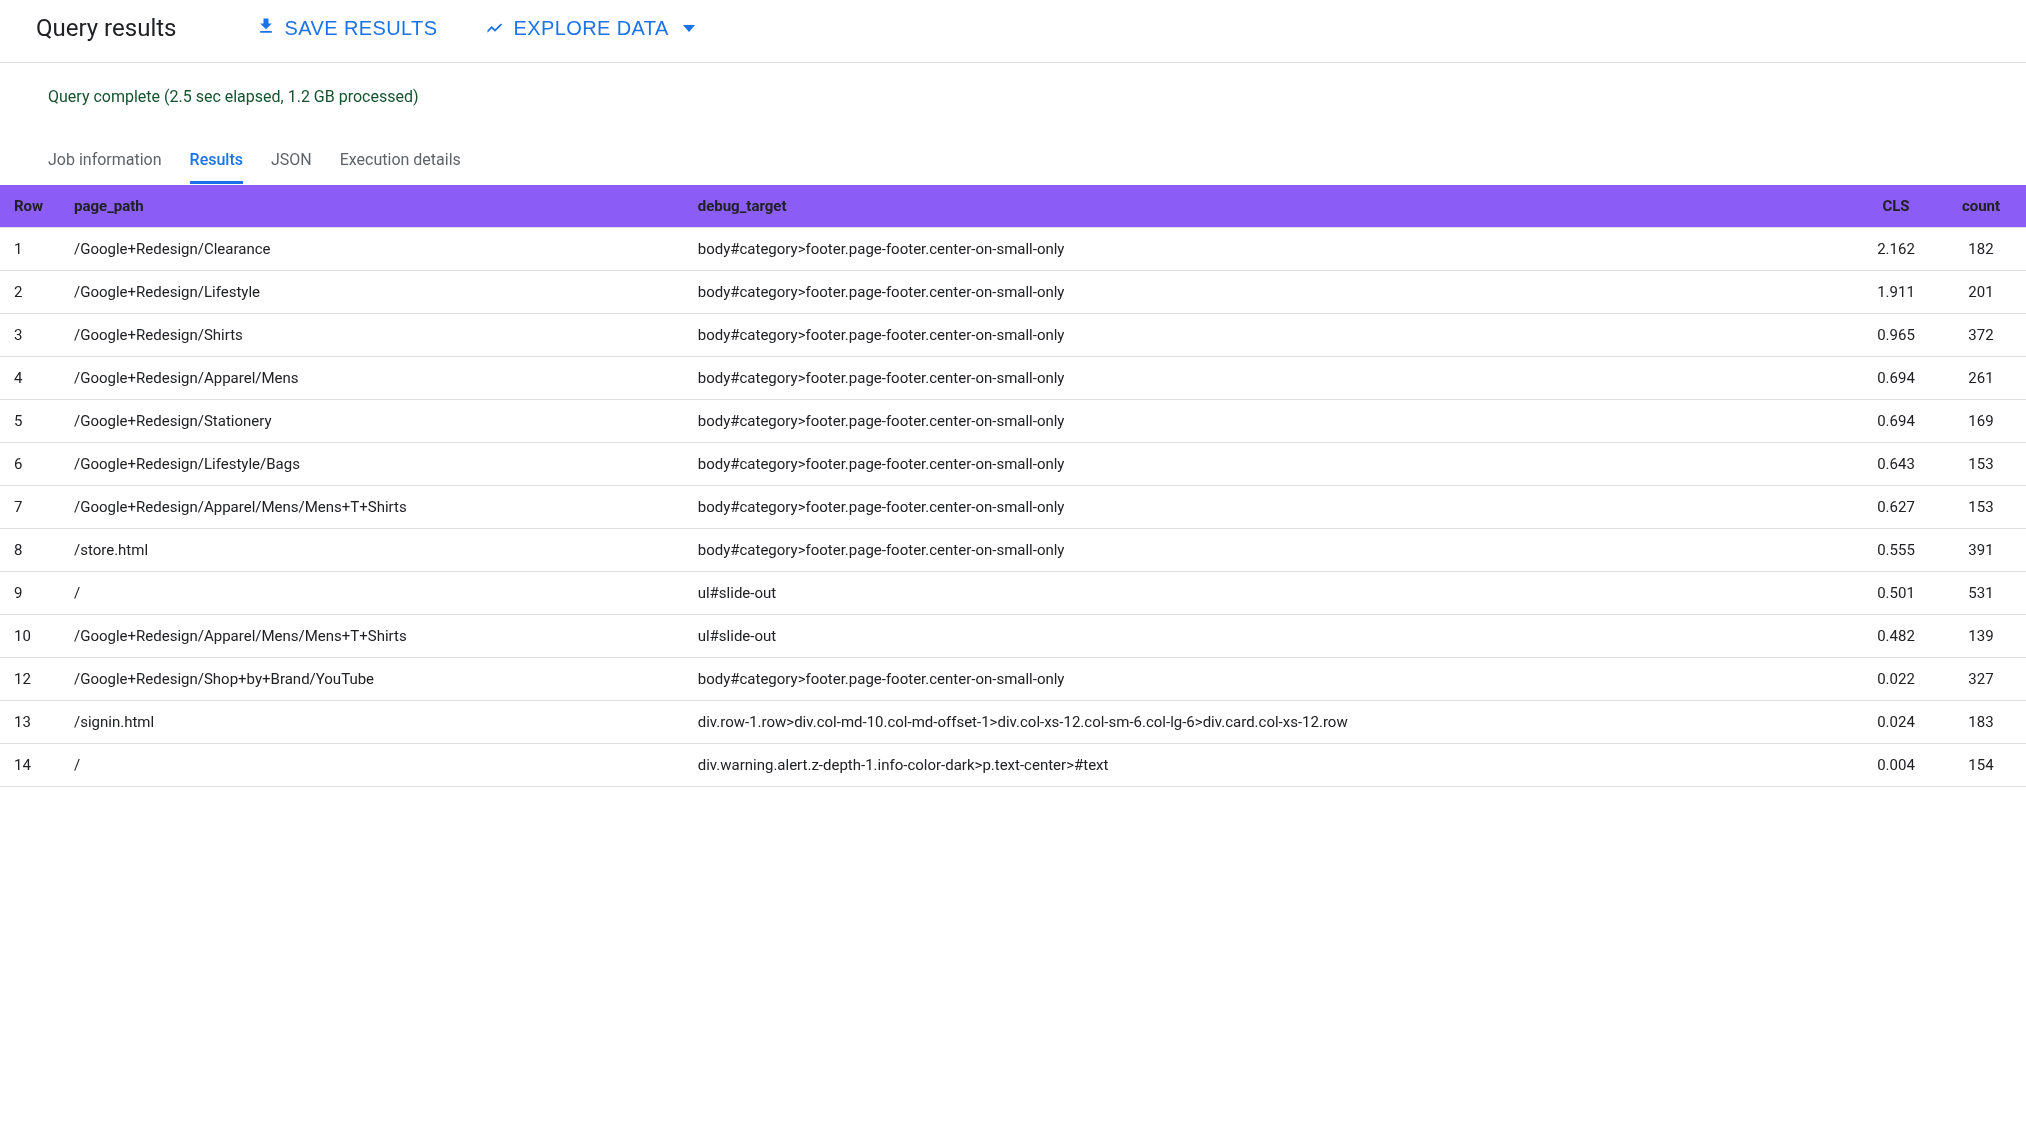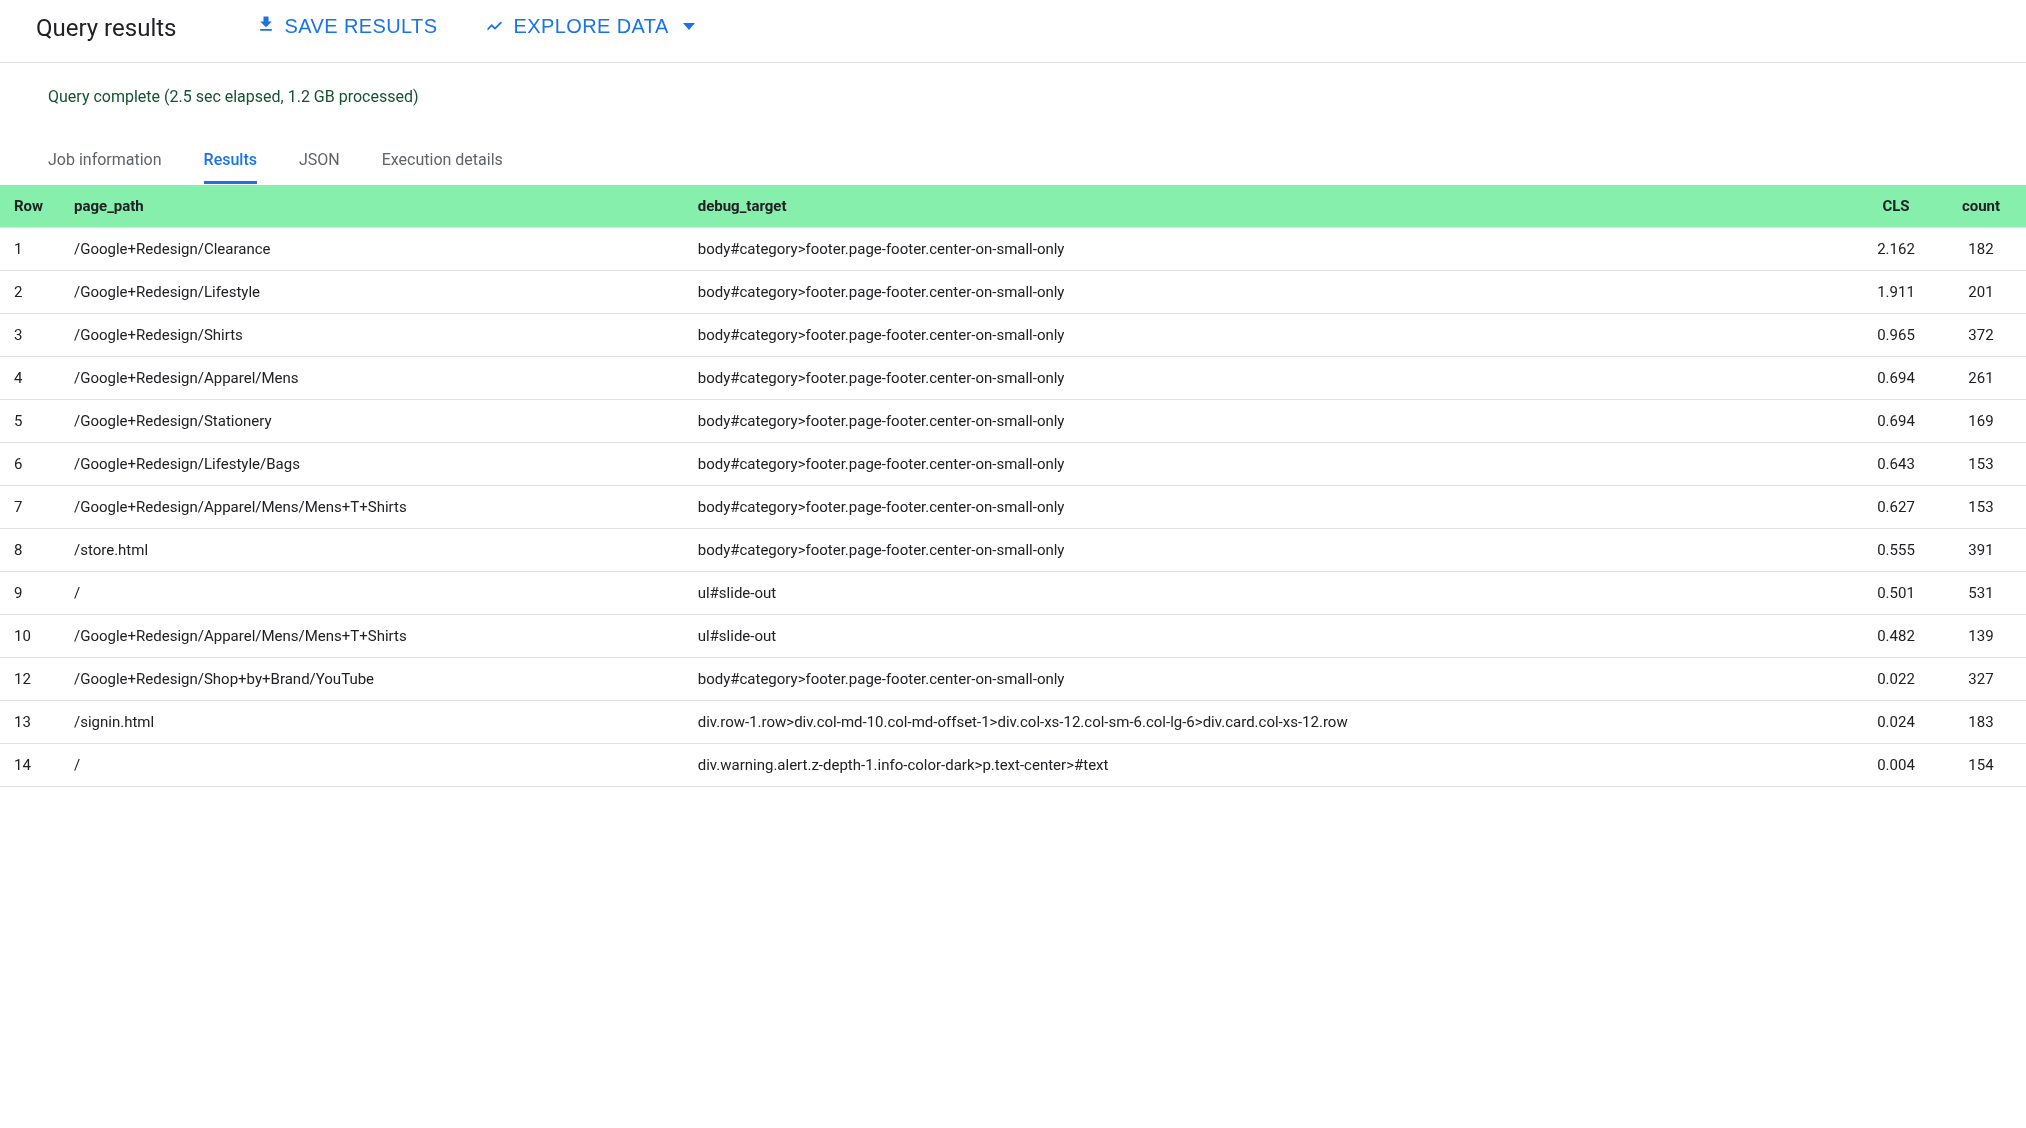--- a/index.html
+++ b/index.html
@@ -4,21 +4,21 @@
 <style>
   * { box-sizing: border-box; margin: 0; padding: 0; }
   body {
     font-family: Roboto, "Helvetica Neue", Arial, sans-serif;
     font-size: 14px;
     color: #202124;
     background: #fff;
   }
   .header {
     display: flex;
-    align-items: flex-start;
+    align-items: center;
     padding: 14px 36px 20px 36px;
     border-bottom: 1px solid #e0e0e0;
   }
   .header h1 {
     font-size: 24px;
     font-weight: 400;
     color: #202124;
     margin-right: 80px;
   }
   .action-btn {
@@ -39,40 +39,40 @@
     width: 0; height: 0;
     border-left: 6px solid transparent;
     border-right: 6px solid transparent;
     border-top: 7px solid #1a73e8;
     margin-left: 6px;
   }
   .status-area { padding: 24px 48px 0 48px; }
   .status-text { color: #14532d; font-size: 16px; margin-bottom: 36px; }
   .tabs {
     display: flex;
-    gap: 42px;
+    gap: 28px;
     border-bottom: 1px solid transparent;
   }
   .tab {
     padding: 8px 0 12px 0;
     color: #5f6368;
     font-size: 16px;
     cursor: pointer;
     border-bottom: 3px solid transparent;
   }
   .tab.active {
     color: #1a73e8;
     border-bottom-color: #1a73e8;
     font-weight: 500;
   }
   table {
     width: 100%;
     border-collapse: collapse;
   }
-  thead tr { background: #86efac; }
+  thead tr { background: #8b5cf6; }
   th, td {
     text-align: left;
     padding: 12px 14px;
     border-bottom: 1px solid #e0e0e0;
     font-size: 15px;
     white-space: nowrap;
   }
   th { font-weight: 700; color: #202124; }
   td { color: #202124; font-weight: 400; }
   th.num, td.num { text-align: center; }

